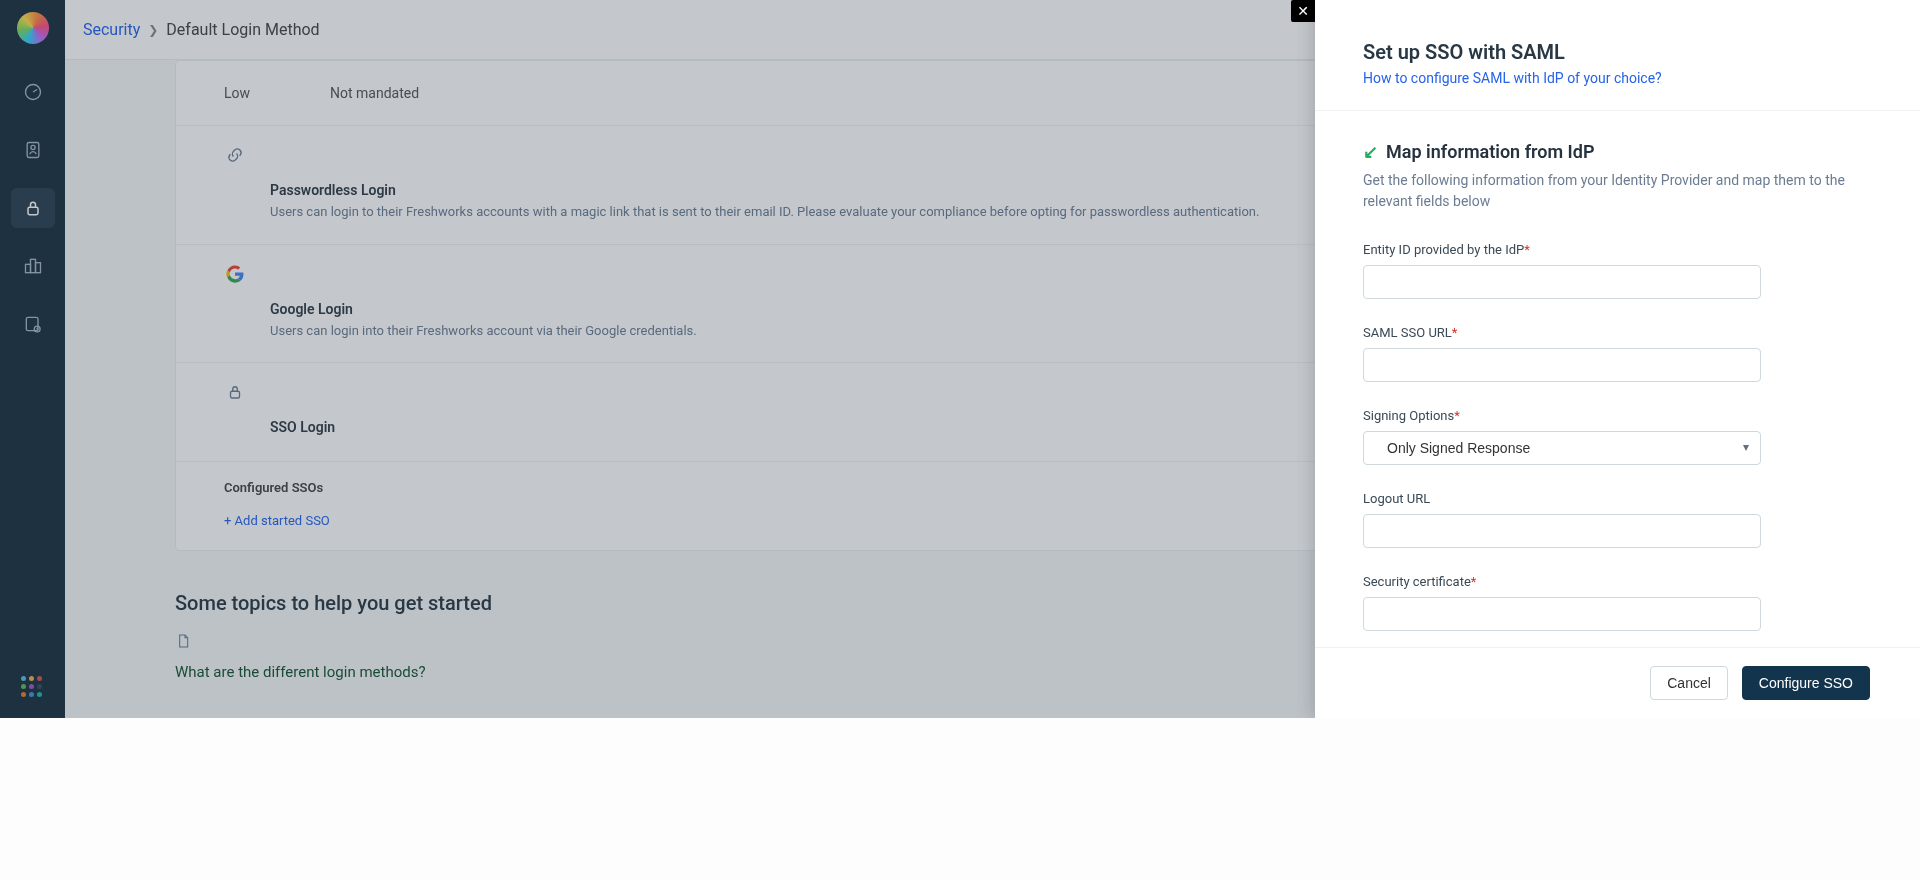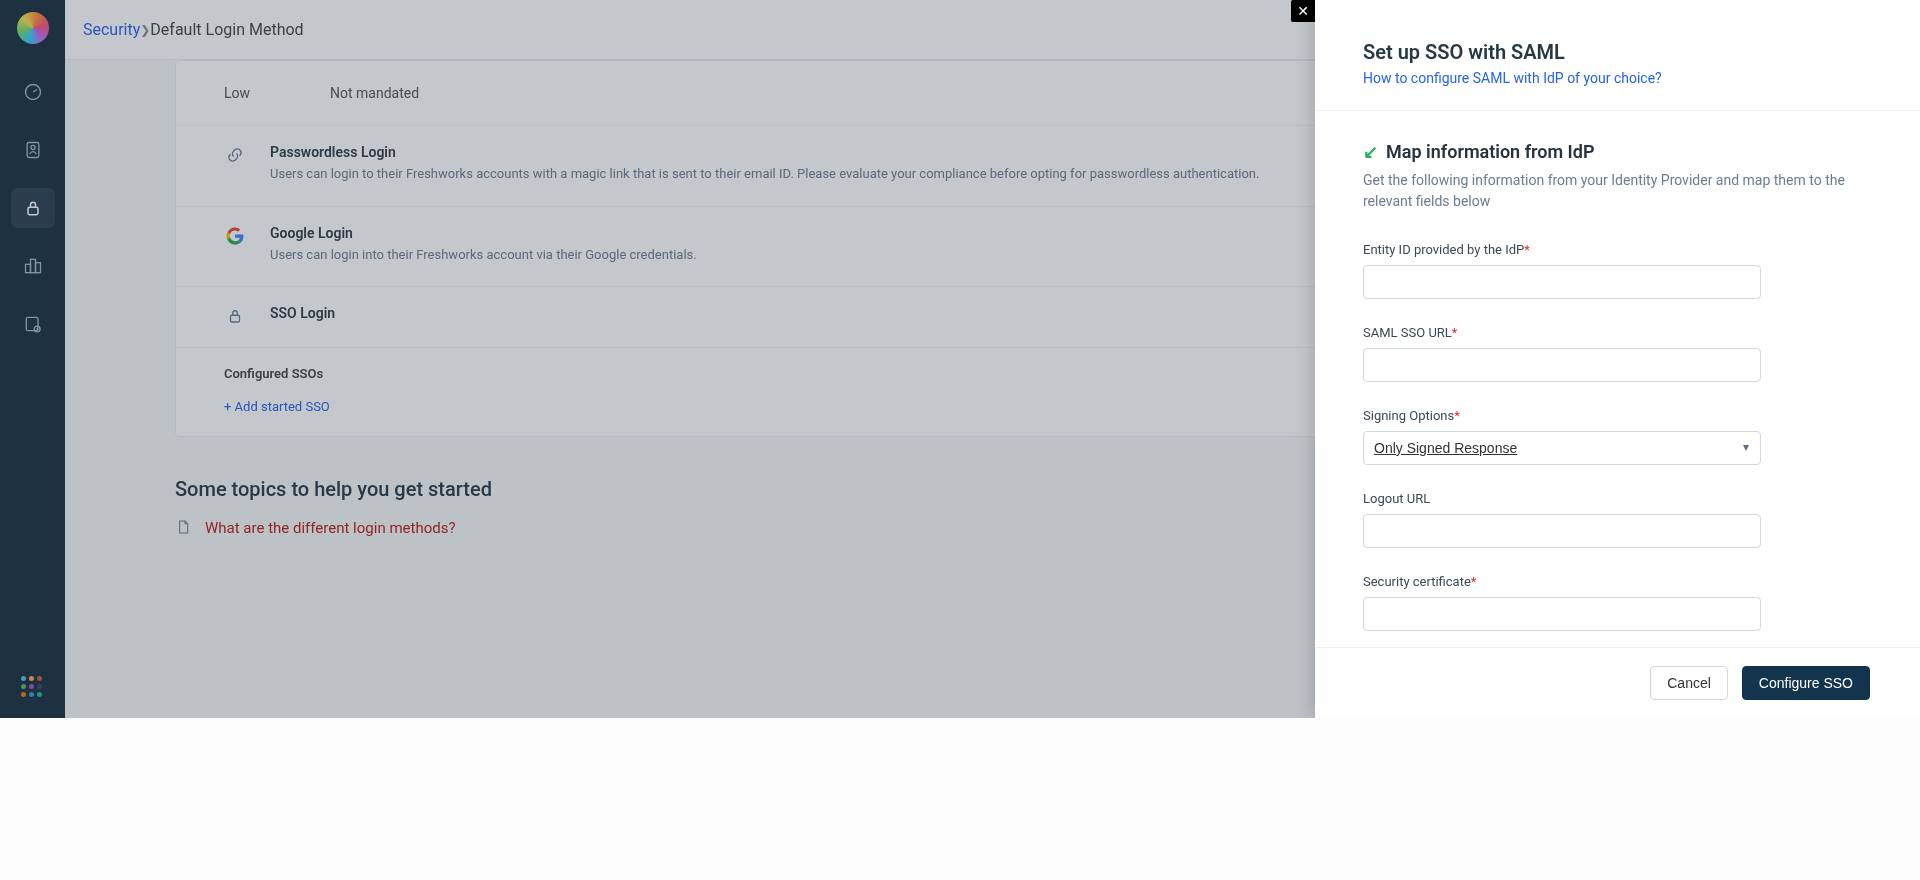--- a/index.html
+++ b/index.html
@@ -73,21 +73,21 @@
     .topbar {
       height: 60px;
       background: #fff;
       border-bottom: 1px solid #e6edf1;
       display: flex;
       align-items: center;
       padding: 0 18px;
       font-size: 16px;
       color: #555;
     }
-    .breadcrumb { display: flex; align-items: center; }
+    .breadcrumb { display: flex; align-items: center; gap: 8px; }
     .breadcrumb .bc-link { color: #2563eb; cursor: pointer; }
     .breadcrumb .chev { color: #888; font-size: 12px; }
     .breadcrumb .bc-current { color: #444; }
 
     .content-scroll {
       flex: 1;
       overflow-y: auto;
       padding: 0 0 40px;
     }
     .card-strip {
@@ -97,39 +97,39 @@
       border-radius: 4px;
     }
     .strip-row {
       display: flex;
       padding: 18px 48px 22px 48px;
       gap: 24px;
     }
     .strip-row + .strip-row-sep { height: 1px; background: #eef3f6; }
     .strip-row.header-values { padding-top: 24px; padding-bottom: 24px; font-size:14px; color:#555; gap:80px; }
     .row-icon { width: 22px; display:flex; justify-content:center; color:#6b7c93; padding-top:2px; }
-    .row-body { flex:1; }
+    .row-body { flex:1;margin-top:38px; }
     .row-title { font-size: 14px; font-weight: 600; color: #2f3a44; margin-bottom: 4px; }
     .row-desc { font-size: 13px; color: #6b7c93; line-height: 1.5; }
     .configured {
       padding: 18px 70px 22px 48px;
     }
     .configured-title { font-size:13px; font-weight:600; color:#444; margin-bottom:18px; }
     .sso-row { display:flex; align-items:center; gap:12px; font-size:14px; margin-bottom:20px; }
     .draft-tag { color:#d35400; }
     .toggle-wrap { margin-left: 120px; display:flex; align-items:center; gap:14px;}
     .toggle {
       width: 30px; height: 16px; border-radius: 8px; background: #cfd8dc; position:relative; cursor:pointer;
     }
     .toggle::after{ content:""; position:absolute; left:1px; top:1px; width:14px;height:14px;border-radius:50%;background:#fff;box-shadow:0 0 2px rgba(0,0,0,.3);}
     .kebab-btn { width:24px;height:24px; border:1px solid #d5dde3; background:#fff; border-radius:4px; display:flex;align-items:center;justify-content:center; cursor:pointer; color:#607080;}
     .add-link { color:#2563eb; font-size:13px; cursor:pointer; }
 
     .help-heading { margin: 40px 110px 18px 110px; font-size:20px; font-weight:500; color:#283844;}
-    .faq-row { margin: 0 110px; display:flex; gap:14px; color:#b91c1c; font-size:15px;}
+    .faq-row { margin: 0 110px; display:flex; gap:14px; color:#14532d; font-size:15px;flex-direction:column;}
     .faq-icon { color:#6b7c93; }
 
     
     .dim-overlay {
       position: absolute;
       left: 0; top: 0;
       width: 1920px; height: 718px;
       background: rgba(42,57,73,0.28);
       pointer-events: none;
     }
@@ -170,26 +170,25 @@
     .section-title .arr { color:#27ae60; font-weight:bold; font-size:18px; }
     .section-desc { font-size: 14px; color:#6b7c93; line-height:1.5; margin-bottom: 30px; }
     .form-label { font-size: 13px; color:#3a4956; margin-bottom:8px; display:block;}
     .req { color: #d93025; }
     .form-input, .form-select {
       width: 100%;
       max-width: 398px;
       height: 34px;
       border: 1px solid #cfd8dc;
       border-radius: 4px;
-      padding: 0 10px;
+      padding: 0 23px;
       font-size: 14px;
       color:#333;
       background:#fff;
       margin-bottom: 26px;
-      text-decoration: underline;
     }
     .form-select { appearance:none; background-image: none; position: relative;}
     .select-wrap { position: relative; max-width:398px; }
     .select-wrap .caret { position:absolute; right:12px; top:9px; color:#607080; pointer-events:none; font-size:12px;}
     .drawer-footer {
       border-top: 1px solid #eef2f5;
       padding: 18px 50px;
       display:flex;
       justify-content:flex-end;
       gap: 14px;

